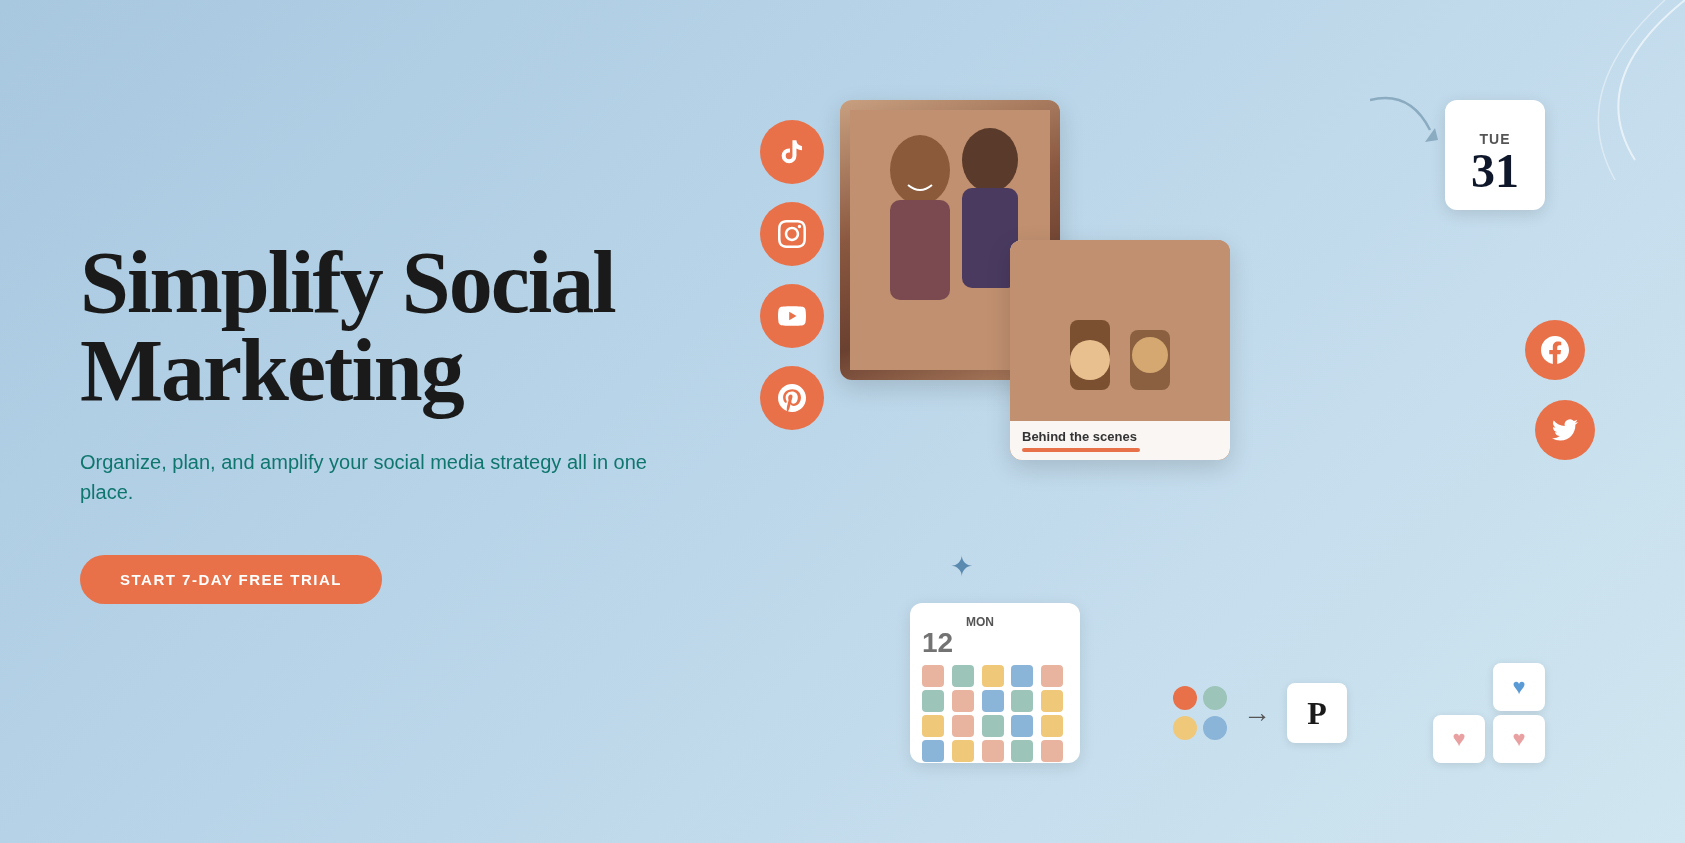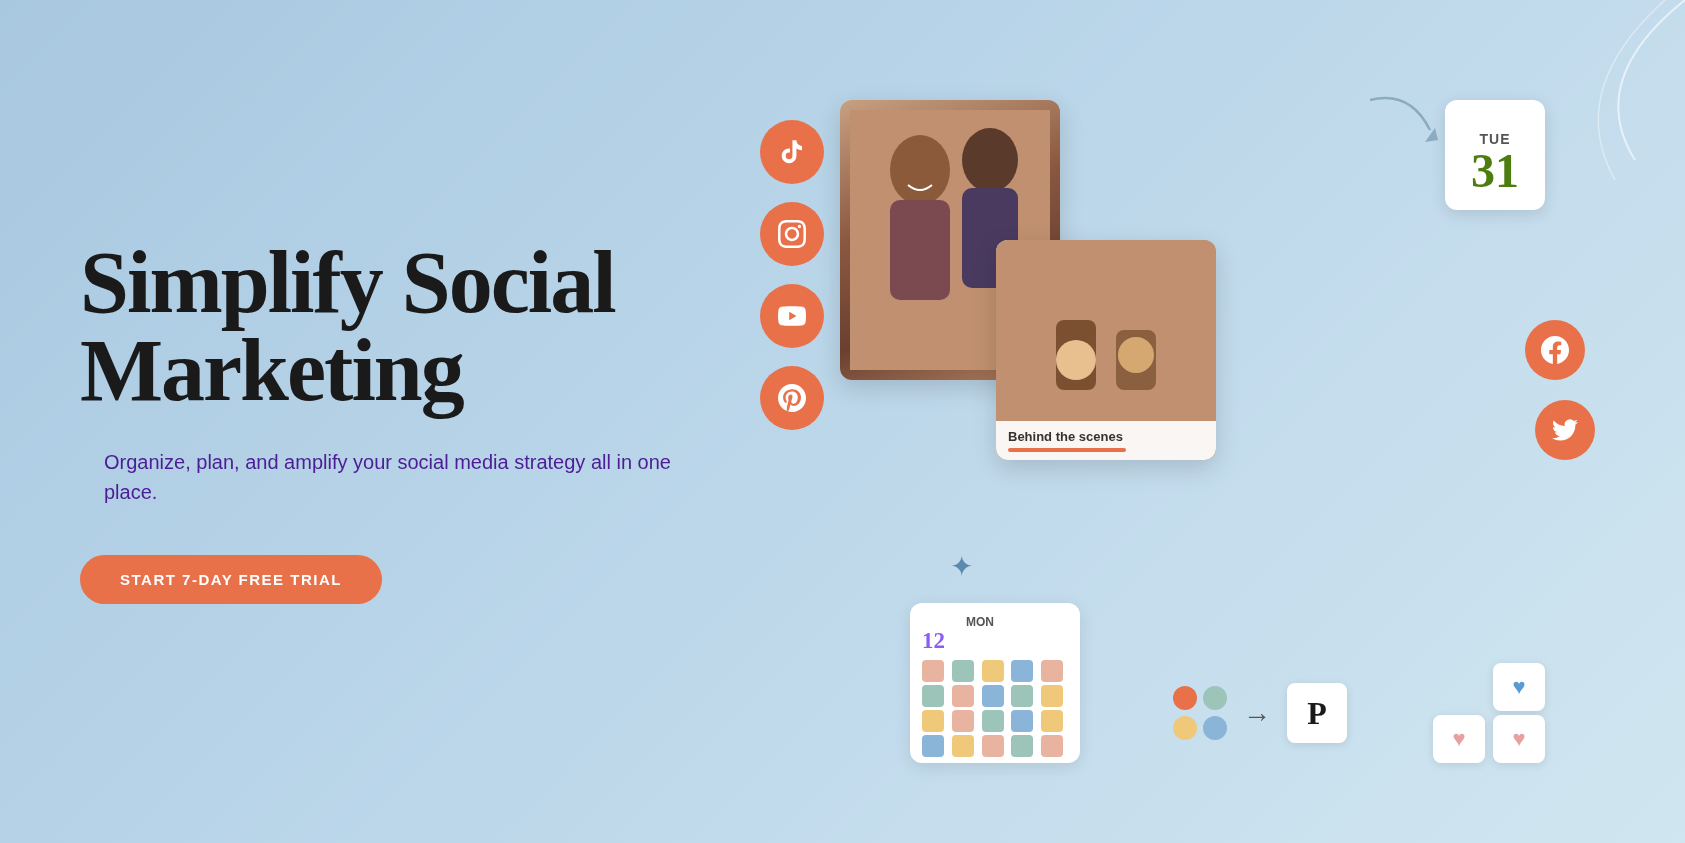--- a/index.html
+++ b/index.html
@@ -34,25 +34,24 @@
       font-weight: 900;
       line-height: 1.0;
       color: #1a1a1a;
       margin-bottom: 32px;
       letter-spacing: -2px;
     }
 
     .subheadline {
       font-family: Arial, sans-serif;
       font-size: 20px;
-      color: #4c1d95;
+      color: #0f766e;
       margin-bottom: 48px;
       font-weight: 400;
       line-height: 1.5;
-      margin-left: 24px;
     }
 
     .cta-button {
       display: inline-block;
       background: #e8714a;
       color: #fff;
       font-family: Arial, sans-serif;
       font-size: 15px;
       font-weight: 800;
       letter-spacing: 1.5px;
@@ -103,21 +102,21 @@
       height: 280px;
       background: #ccc;
       border-radius: 12px;
       overflow: hidden;
       box-shadow: 0 8px 24px rgba(0,0,0,0.15);
       z-index: 15;
     }
 
     .photo-card-2 {
       position: absolute;
-      left: 316px;
+      left: 330px;
       top: 180px;
       width: 220px;
       height: 220px;
       background: #ccc;
       border-radius: 12px;
       overflow: hidden;
       box-shadow: 0 8px 24px rgba(0,0,0,0.15);
       z-index: 16;
     }
 
@@ -158,21 +157,21 @@
       font-weight: 600;
       letter-spacing: 1px;
       text-transform: uppercase;
       margin-top: 16px;
     }
 
     .calendar-day-number {
       font-family: Georgia, serif;
       font-size: 48px;
       font-weight: 900;
-      color: #4d7c0f;
+      color: #0f172a;
       line-height: 1;
     }
 
     
     .arrow-svg {
       position: absolute;
       right: 155px;
       top: 30px;
       z-index: 21;
     }
@@ -242,24 +241,24 @@
     .bottom-cal-day {
       font-family: Arial, sans-serif;
       font-size: 12px;
       color: #555;
       font-weight: 700;
       text-transform: uppercase;
       padding-left: 44px;
     }
 
     .bottom-cal-num {
-      font-family: Liberation Serif, serif;
-      font-size: 23px;
+      font-family: Liberation Sans, sans-serif;
+      font-size: 28px;
       font-weight: 900;
-      color: #8b5cf6;
+      color: #737373;
       line-height: 1;
     }
 
     .cal-grid {
       display: grid;
       grid-template-columns: repeat(5, 1fr);
       gap: 3px;
       margin-top: 4px;
     }
 

